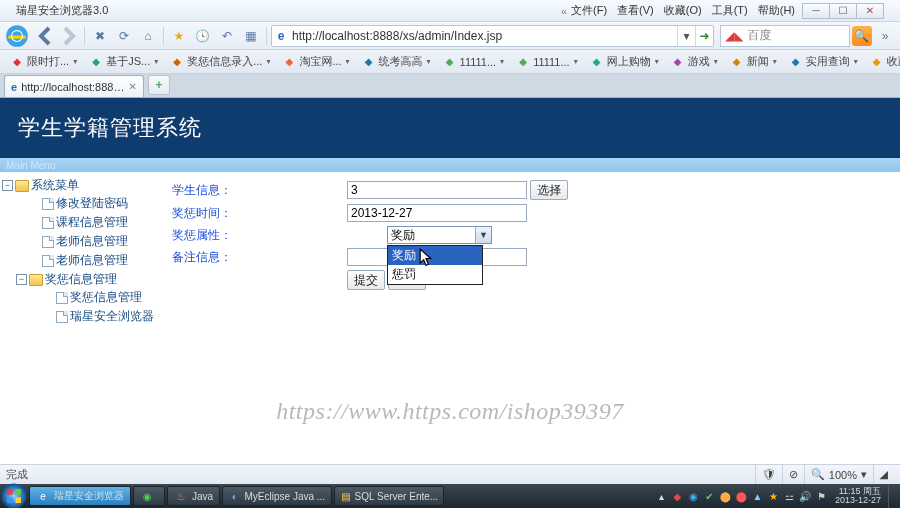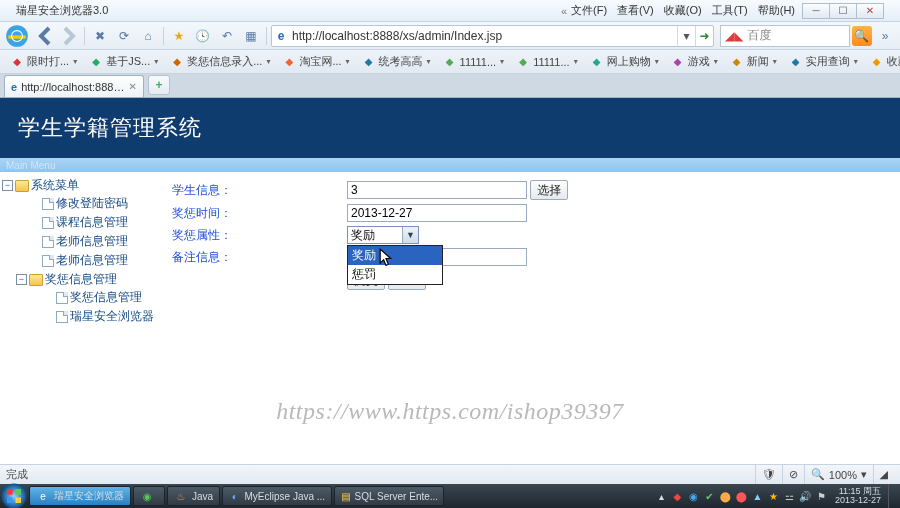--- a/index.html
+++ b/index.html
@@ -66,21 +66,21 @@
   .tree a { color:#164a84; text-decoration:none; }
   .tree ul { list-style:none; margin:0; padding-left:14px;}
 
   .content { flex:1; padding:6px 8px; }
   .formtable { width:100%; border-collapse:collapse; font-size:12px;}
   .formtable td { padding:2px 4px; vertical-align:middle;}
   .formtable td.label { width:175px; text-align:left; color:#1d4ed8; padding-right:6px;font-family:Liberation Mono, monospace;}
   .formtable input[type=text]{ height:18px; border:1px solid #9aaabf; padding:0 3px; font-size:12px; background:#fff;}
   .formtable .w180{width:180px;}
   .smallbtn { height:20px; padding:0 6px; border:1px solid #9aaabf; background:linear-gradient(#fdfdfd,#e6e9ed); font-size:12px; color:#222; border-radius:2px;}
-  .select-wrap { position:relative; display:inline-block; width:72px;}
+  .select-wrap { position:relative; display:inline-block; width:105px;margin-left:40px;}
   .select-display{ height:18px; border:1px solid #7a93b8; background:#fff; display:flex; align-items:center; padding:0 3px; font-size:12px;}
   .select-arrow{ position:absolute; right:1px; top:1px; width:16px; height:16px; background:linear-gradient(#eef3f9,#cfdceb); border-left:1px solid #9ab; display:flex; align-items:center; justify-content:center; font-size:9px; color:#345;}
   .dropdown { position:absolute; left:0; top:19px; width:96px; border:1px solid #222; background:#fff; z-index:5;}
   .dropdown .opt{ padding:1px 4px; font-size:12px;}
   .dropdown .opt.sel{ background:#2b63c1; color:#fff;}
   
   .cursor { position:absolute; width:14px; height:20px; z-index:6; pointer-events:none;}
 
   .watermark { position:absolute; left:0; right:0; top:300px; text-align:center; font-size:24px; color:#b9b9b9; font-family: "Times New Roman", serif; font-style:italic; letter-spacing:0.5px; pointer-events:none;}
 

